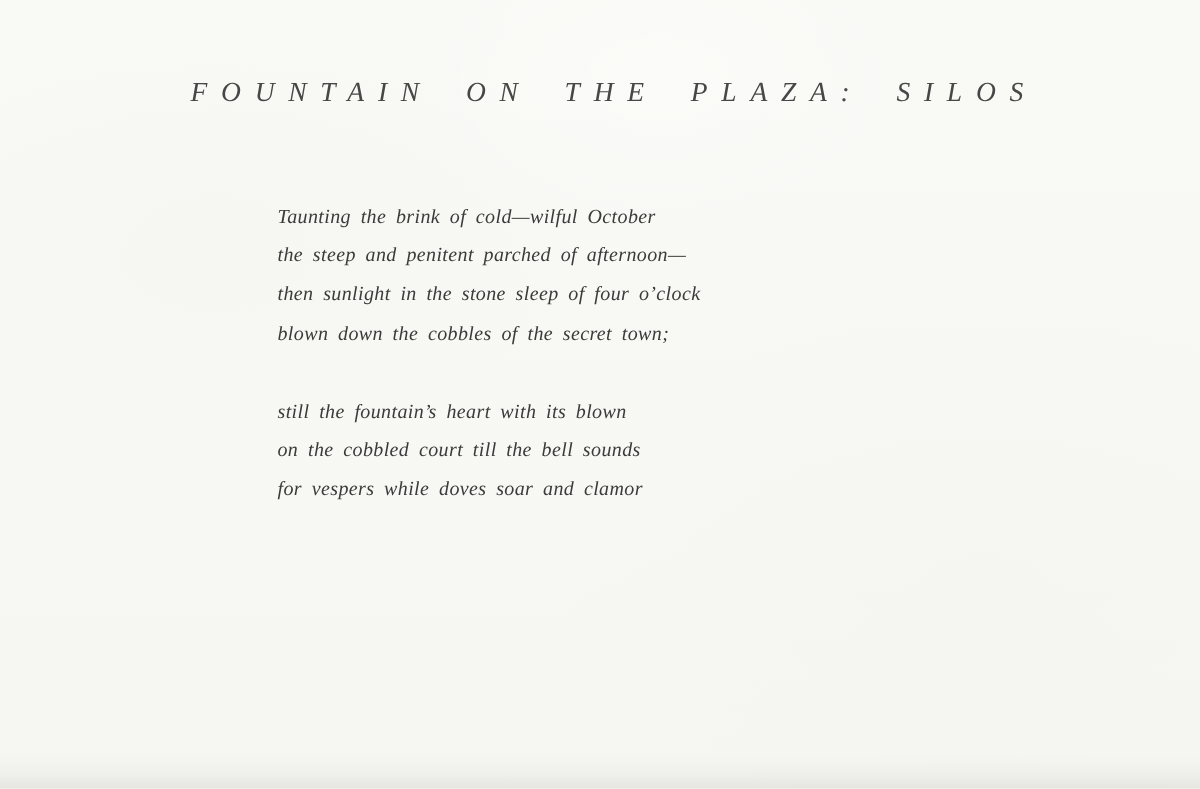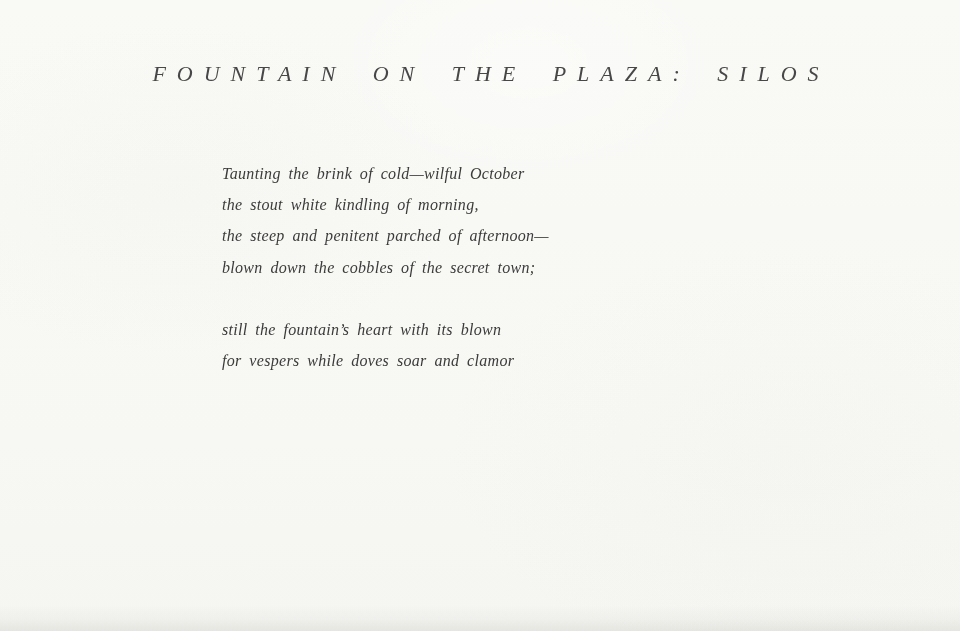--- a/index.html
+++ b/index.html
@@ -80,24 +80,25 @@
 <body>
 
 <div class="page">
   <div class="paper-texture"></div>
 
   <h1 class="poem-title">FOUNTAIN ON THE PLAZA: SILOS</h1>
 
   <div class="poem-body">
     <div class="stanza">
       <div class="poem-line">Taunting the brink of cold—wilful October</div>
-      <div class="poem-line">the stout white kindling of morning,</div>
       <div class="poem-line">the steep and penitent parched of afternoon—</div>
+      <div class="poem-line">then sunlight in the stone sleep of four o’clock</div>
       <div class="poem-line">blown down the cobbles of the secret town;</div>
     </div>
     <div class="stanza">
       <div class="poem-line">still the fountain’s heart with its blown</div>
+      <div class="poem-line">on the cobbled court till the bell sounds</div>
       <div class="poem-line">for vespers while doves soar and clamor</div>
     </div>
   </div>
 
   <div class="page-bottom-edge"></div>
 </div>
 
 </body></html>

